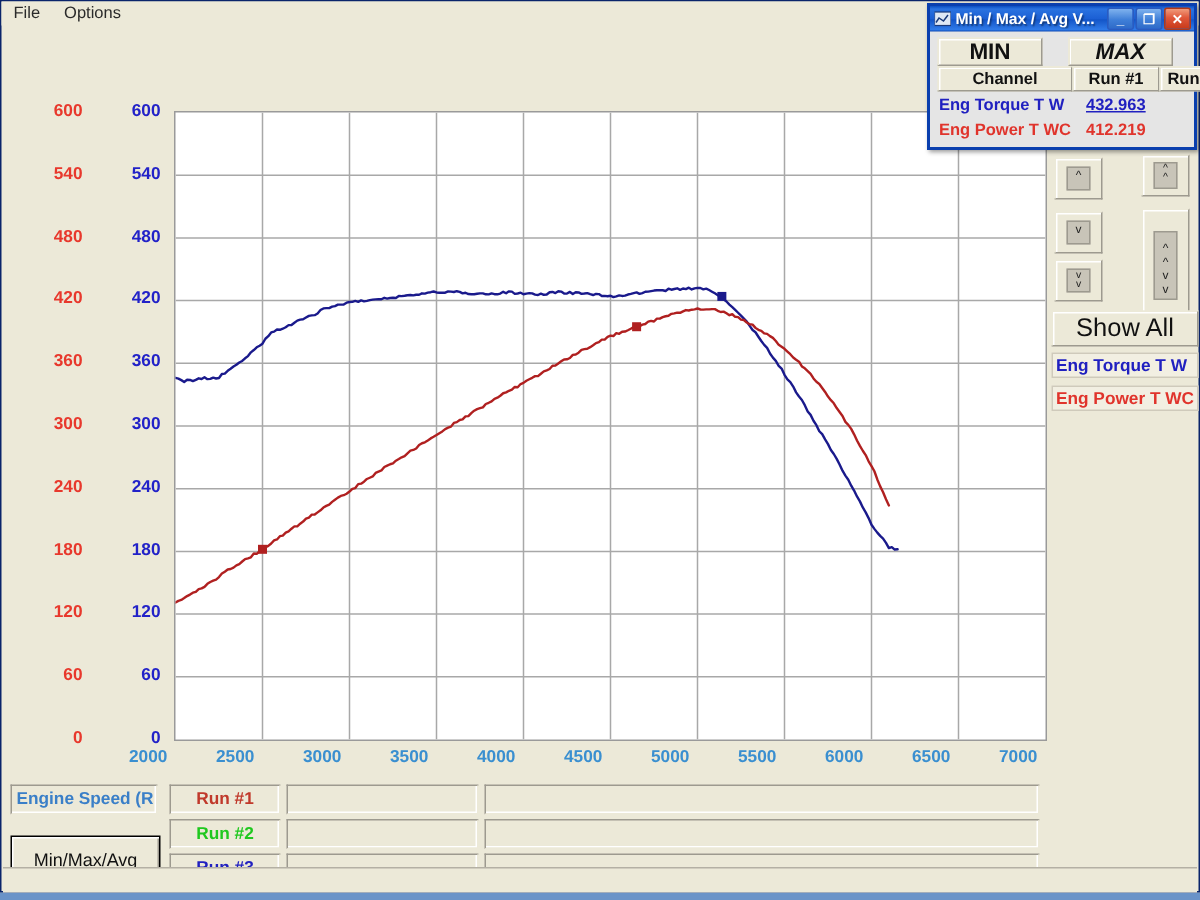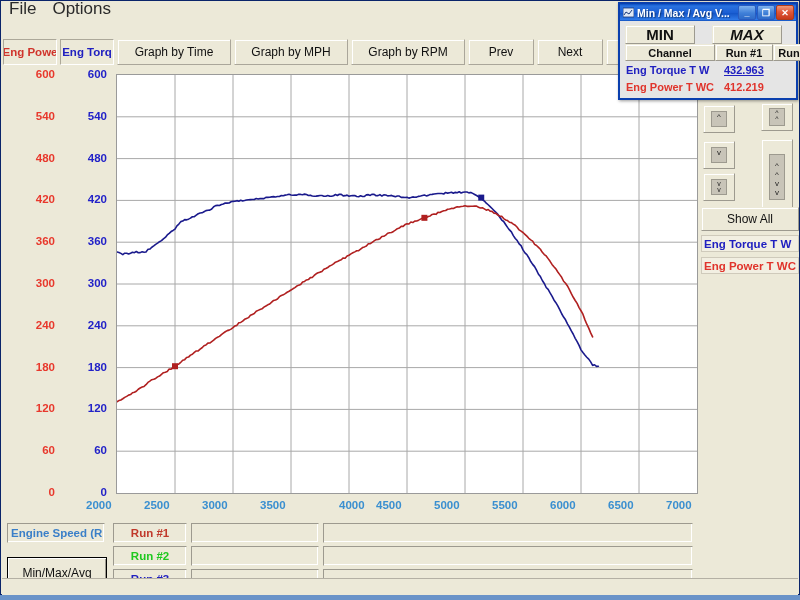--- a/index.html
+++ b/index.html
@@ -28,21 +28,21 @@
   }
   .tb-icon{
     width:14px;height:14px;background:#1b5fd4;border:1px solid #e8f0ff;
     display:flex;align-items:center;justify-content:center;margin-right:4px;border-radius:2px;
     overflow:hidden;
   }
   .tb-title{font-size:11.5px;font-weight:bold;color:#fff;text-shadow:1px 1px 1px rgba(0,0,0,.45);letter-spacing:.1px;}
 
   .menubar{
     height:16px;background:#ece9d8;display:flex;align-items:center;
-    padding-left:6px;gap:12px;color:#2a2a2a;font-size:17px;
+    padding-left:6px;gap:12px;color:#2a2a2a;font-size:11px;
   }
   .menubar span{padding:0 2px;}
 
   
   .toolbar{
     position:absolute;left:2px;top:38px;height:26px;
     display:flex;align-items:stretch;gap:3px;
   }
   .chanbtn{
     width:52px;display:flex;align-items:center;justify-content:center;
@@ -129,21 +129,21 @@
     display:block;width:16px;height:18px;background:#c8c4b8;border:1px solid #9d9a8f;
     font-style:normal;font-size:8px;line-height:8px;text-align:center;color:#222;
     padding-top:1px;box-sizing:border-box;
   }
   .showall{
     position:absolute;left:2px;top:140px;width:96px;height:22px;
     background:#ece9d8;border:1px solid #ece9d8;
     border-right:1px solid #9d9a8f;border-bottom:1px solid #9d9a8f;
     box-shadow:inset 1px 1px 0 #fff;
     display:flex;align-items:center;justify-content:center;
-    font-size:12px;color:#111;
+    font-size:17px;color:#111;
   }
   .chanlabel{
     position:absolute;left:2px;width:98px;height:17px;
     display:flex;align-items:center;
     font-size:11.5px;font-weight:bold;white-space:nowrap;overflow:hidden;
     padding-left:2px;box-sizing:border-box;
     background:#f2efe2;border:1px solid #cfcabb;
   }
   .chanlabel.blue{color:#2020c0;top:168px;}
   .chanlabel.red{color:#e0342c;top:190px;}
@@ -222,31 +222,20 @@
 <div id="app">
 
   <div class="win">
 
 
     <div class="menubar">
       <span>File</span>
       <span>Options</span>
     </div>
 
-    <div class="toolbar">
-      <div class="chanbtn red">Eng Powe</div>
-      <div class="chanbtn blue">Eng Torq</div>
-      <div class="tbtn w-time">Graph by Time</div>
-      <div class="tbtn w-mph">Graph by MPH</div>
-      <div class="tbtn w-rpm">Graph by RPM</div>
-      <div class="tbtn w-prev">Prev</div>
-      <div class="tbtn w-next">Next</div>
-      <div class="tbtn w-fwd">&gt;&gt; &lt;&lt;</div>
-      <div class="tbtn w-back">&lt;&lt;</div>
-    </div>
 
     <div class="axis-left">
         <div class="ytick" style="top: 431px;">
           <span class="r">0</span>
           <span class="b">0</span>
         </div>
         <div class="ytick" style="top: 389.2px;">
           <span class="r">60</span>
           <span class="b">60</span>
         </div>
@@ -314,21 +303,21 @@
           <rect x="55" y="288.20666666666665" width="6" height="6" fill="#b02020"></rect>
           <rect x="304.40000000000003" y="139.81666666666666" width="6" height="6" fill="#b02020"></rect>
         </svg>
     </div>
 
     <div class="xaxis">
         <div class="xtick" style="left: 115px;">2000</div>
         <div class="xtick" style="left: 173px;">2500</div>
         <div class="xtick" style="left: 231px;">3000</div>
         <div class="xtick" style="left: 289px;">3500</div>
-        <div class="xtick" style="left: 368px;">4000</div>
+        <div class="xtick" style="left: 347px;">4000</div>
         <div class="xtick" style="left: 405px;">4500</div>
         <div class="xtick" style="left: 463px;">5000</div>
         <div class="xtick" style="left: 521px;">5500</div>
         <div class="xtick" style="left: 579px;">6000</div>
         <div class="xtick" style="left: 637px;">6500</div>
         <div class="xtick" style="left: 695px;">7000</div>
       </div>
 
     <div class="side">
       <div class="navbtn" style="left:4px;top:38px;">

